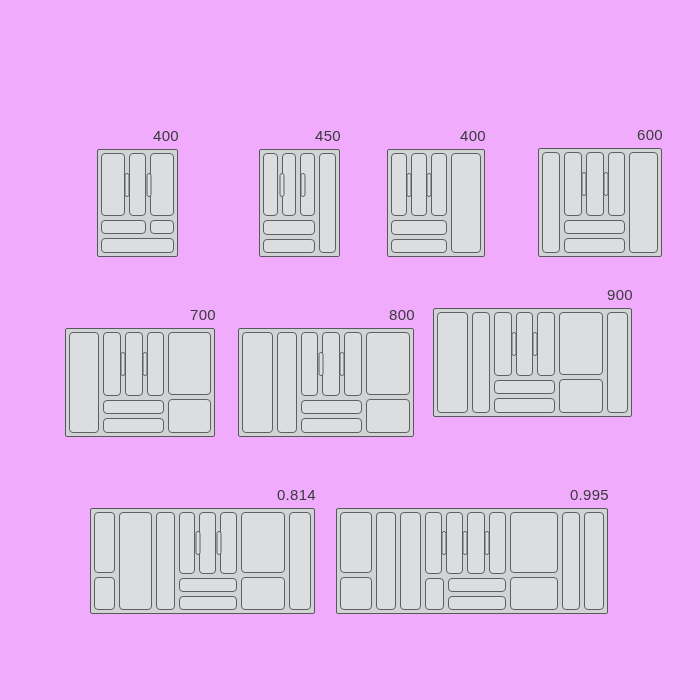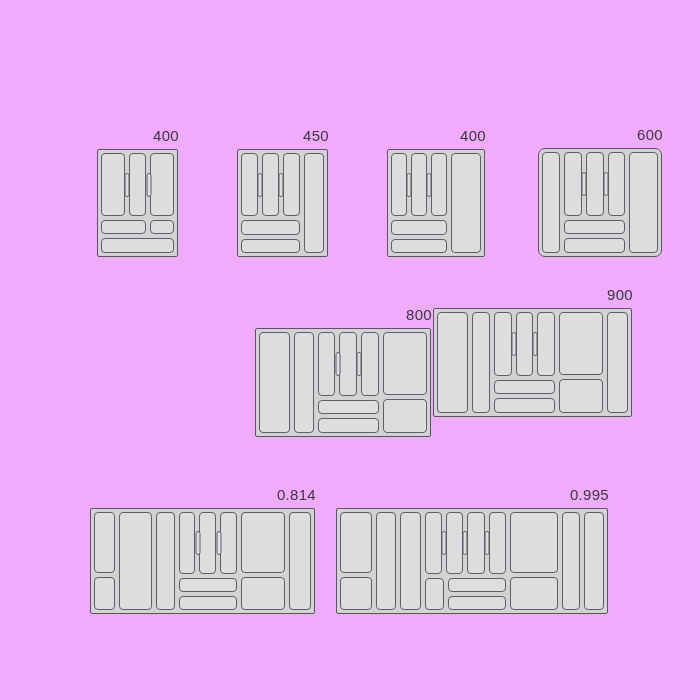--- a/index.html
+++ b/index.html
@@ -76,21 +76,21 @@
           <div class="rows" style="flex: 34 1 0px;">
             <div class="rowsplit" style="flex: 1 1 0px;">
               <div class="comp" style="flex: 44 1 0px;"></div>
               <div class="comp" style="flex: 23 1 0px;"></div>
             </div>
             <div class="comp" style="flex: 1 1 0px;"></div>
           </div>
         </div>
       </div>
     </div>
-    <div class="tray" style="left: 237px; top: 149px; width: 91px; height: 108px;">
+    <div class="tray" style="left: 259px; top: 149px; width: 81px; height: 108px;">
       <div class="tray-label">450</div>
       <div class="tray-inner">
         <div class="colv" style="flex: 60 1 0px;">
           <div class="cutlery-top" style="flex: 65 1 0px;">
             <div class="comp" style="flex: 1 1 0px;"></div>
             <div class="comp" style="flex: 1 1 0px;"></div>
             <div class="comp" style="flex: 1 1 0px;"></div>
             <div class="pill" style="left: 19px;"></div>
             <div class="pill" style="left: 40px;"></div>
           </div>
@@ -118,21 +118,21 @@
           <div class="rows" style="flex: 34 1 0px;">
             <div class="comp" style="flex: 1 1 0px;"></div>
             <div class="comp" style="flex: 1 1 0px;"></div>
           </div>
         </div>
         <div class="col" style="flex: 30 1 0px;">
           <div class="comp" style="flex: 1 1 0px; width: 100%;"></div>
         </div>
       </div>
     </div>
-    <div class="tray" style="left: 538px; top: 148px; width: 124px; height: 109px; border-radius: 7px;">
+    <div class="tray" style="left: 538px; top: 148px; width: 124px; height: 109px;">
       <div class="tray-label">600</div>
       <div class="tray-inner">
         <div class="col" style="flex: 18 1 0px;">
           <div class="comp" style="flex: 1 1 0px; width: 100%;"></div>
         </div>
         <div class="colv" style="flex: 60 1 0px;">
           <div class="cutlery-top" style="flex: 65 1 0px;">
             <div class="comp" style="flex: 1 1 0px;"></div>
             <div class="comp" style="flex: 1 1 0px;"></div>
             <div class="comp" style="flex: 1 1 0px;"></div>
@@ -142,21 +142,46 @@
           <div class="rows" style="flex: 34 1 0px;">
             <div class="comp" style="flex: 1 1 0px;"></div>
             <div class="comp" style="flex: 1 1 0px;"></div>
           </div>
         </div>
         <div class="col" style="flex: 28 1 0px;">
           <div class="comp" style="flex: 1 1 0px; width: 100%;"></div>
         </div>
       </div>
     </div>
-    <div class="tray" style="left: 238px; top: 328px; width: 176px; height: 109px; margin-left: 17px;">
+    <div class="tray" style="left: 65px; top: 328px; width: 150px; height: 109px;">
+      <div class="tray-label">700</div>
+      <div class="tray-inner">
+        <div class="col" style="flex: 30 1 0px;">
+          <div class="comp" style="flex: 1 1 0px; width: 100%;"></div>
+        </div>
+        <div class="colv" style="flex: 60 1 0px;">
+          <div class="cutlery-top" style="flex: 65 1 0px;">
+            <div class="comp" style="flex: 1 1 0px;"></div>
+            <div class="comp" style="flex: 1 1 0px;"></div>
+            <div class="comp" style="flex: 1 1 0px;"></div>
+            <div class="pill" style="left: 20px;"></div>
+            <div class="pill" style="left: 41.5px;"></div>
+          </div>
+          <div class="rows" style="flex: 34 1 0px;">
+            <div class="comp" style="flex: 1 1 0px;"></div>
+            <div class="comp" style="flex: 1 1 0px;"></div>
+          </div>
+        </div>
+        <div class="colv" style="flex: 42 1 0px;">
+          <div class="comp" style="flex: 65 1 0px;"></div>
+          <div class="comp" style="flex: 34 1 0px;"></div>
+        </div>
+      </div>
+    </div>
+    <div class="tray" style="left: 238px; top: 328px; width: 176px; height: 109px;">
       <div class="tray-label">800</div>
       <div class="tray-inner">
         <div class="col" style="flex: 30 1 0px;">
           <div class="comp" style="flex: 1 1 0px; width: 100%;"></div>
         </div>
         <div class="col" style="flex: 19 1 0px;">
           <div class="comp" style="flex: 1 1 0px; width: 100%;"></div>
         </div>
         <div class="colv" style="flex: 59 1 0px;">
           <div class="cutlery-top" style="flex: 65 1 0px;">

